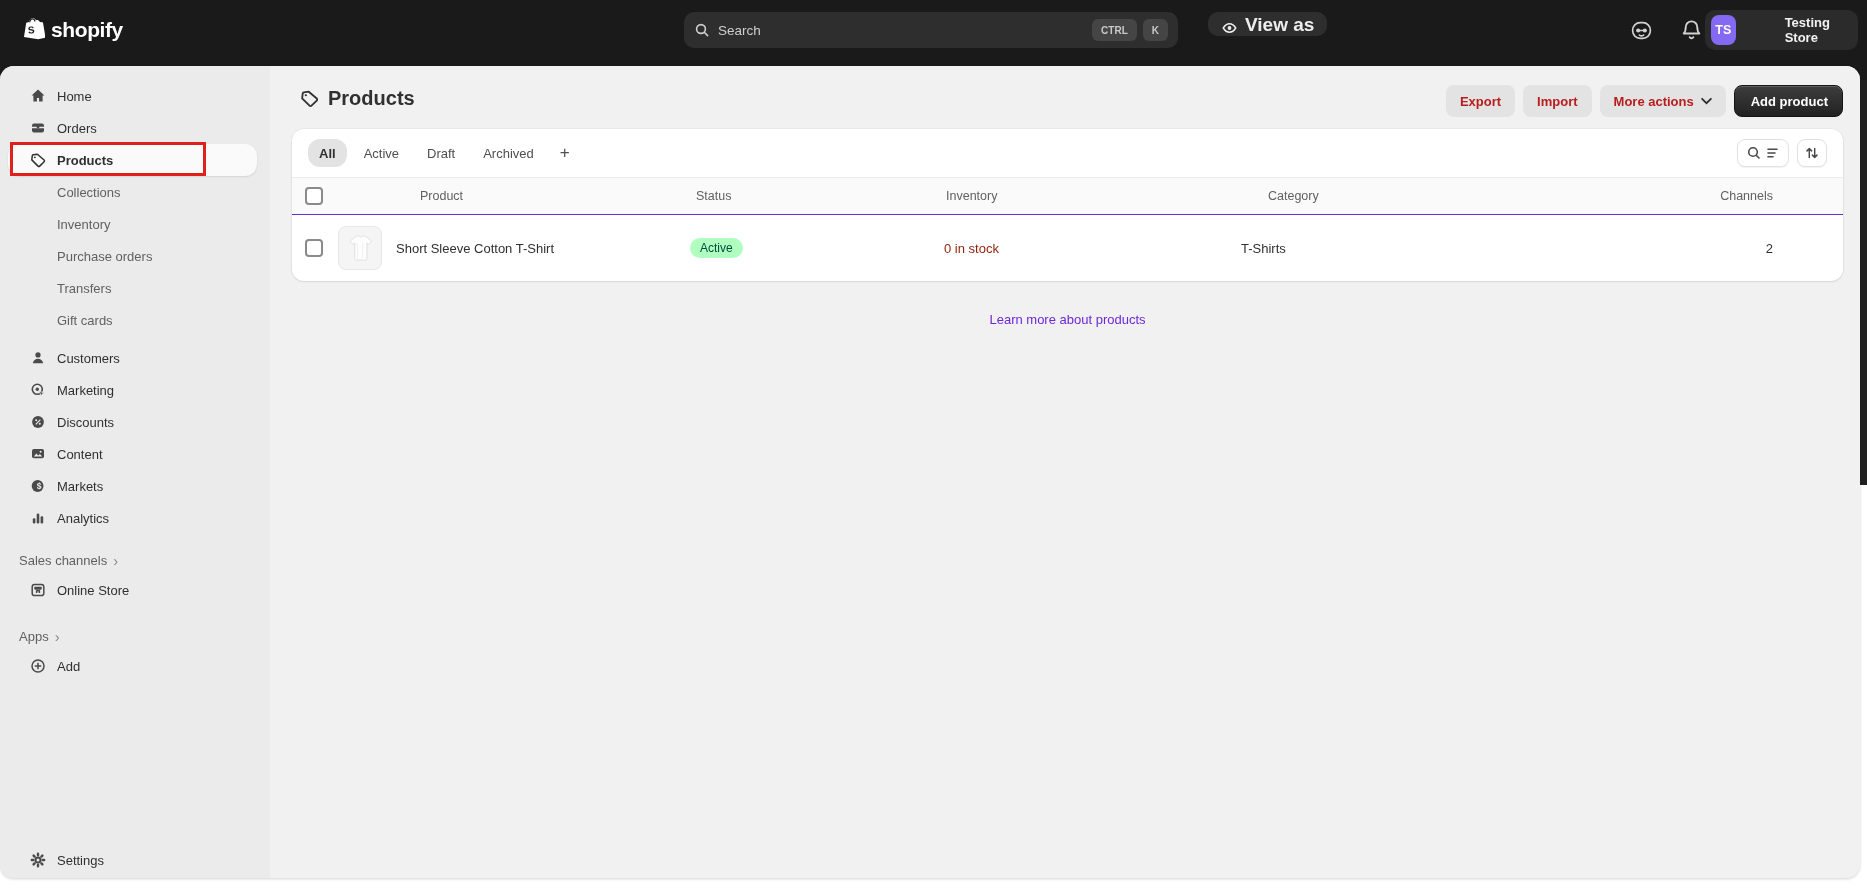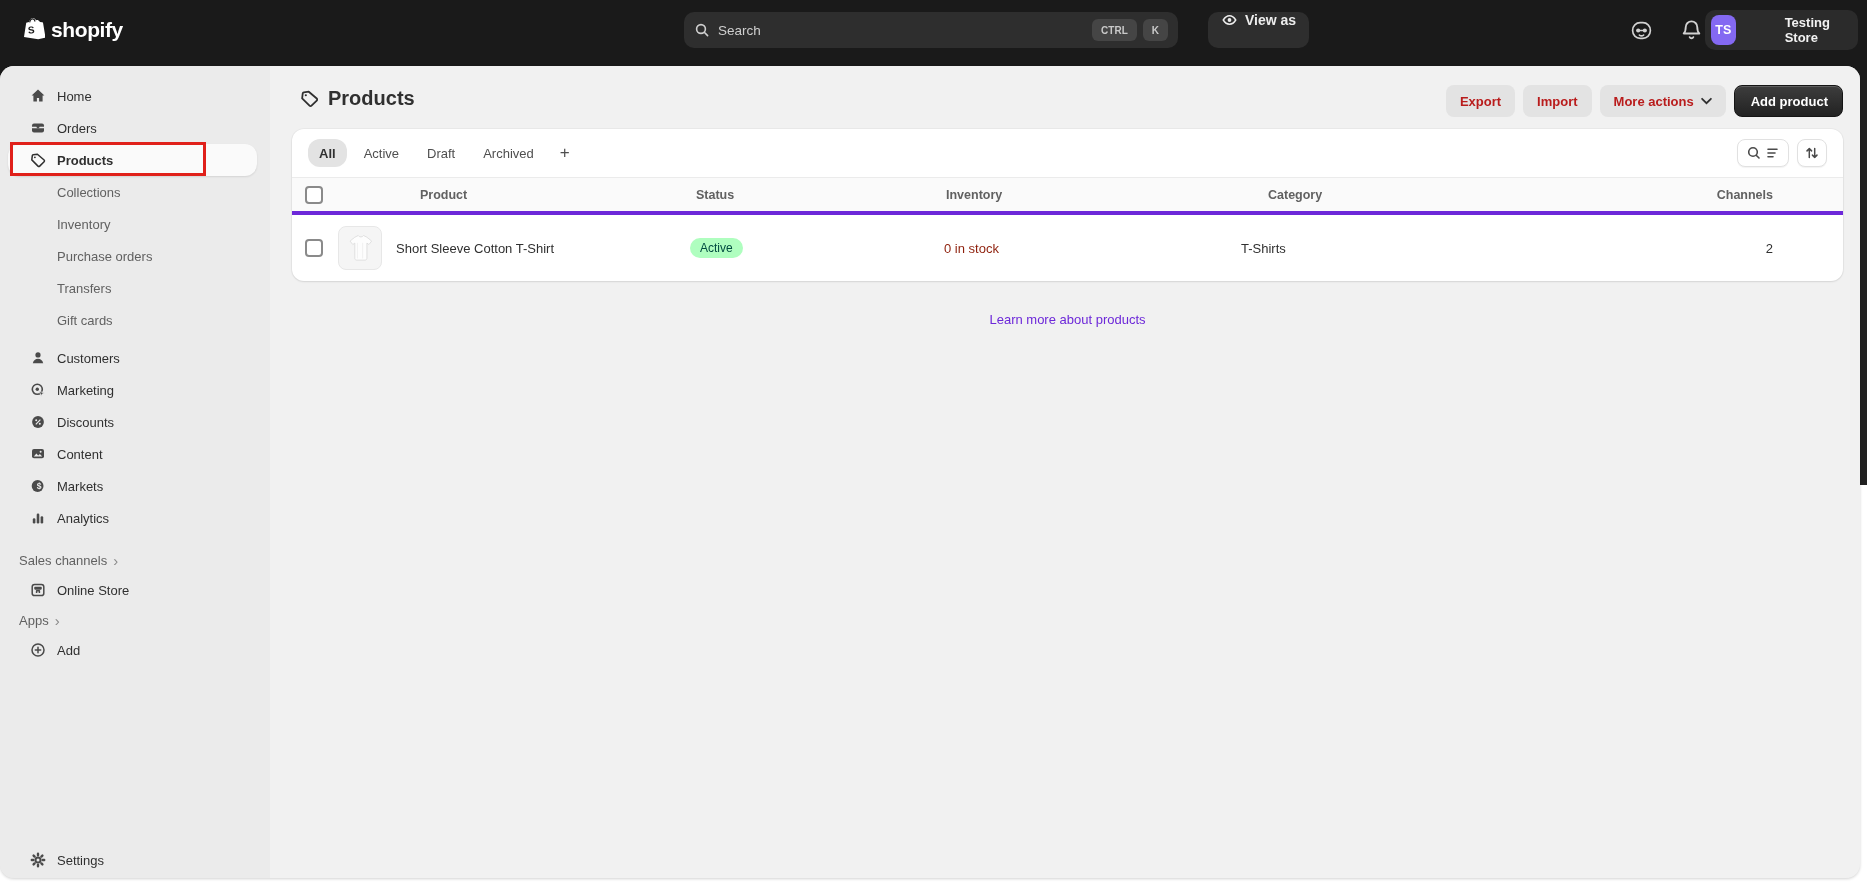--- a/index.html
+++ b/index.html
@@ -10,23 +10,23 @@
   
   .topbar { position:absolute; left:0; top:0; width:1867px; height:80px; background:#1a1a1a; }
   .logo { position:absolute; left:20px; top:12px; height:36px; display:flex; align-items:center; gap:6px; }
   .logo-word { color:#fff; font-size:21px; font-weight:700; letter-spacing:-0.4px; }
   .searchbar { position:absolute; left:684px; top:12px; width:494px; height:36px; background:#2e2e2e;
                border-radius:10px; display:flex; align-items:center; padding:0 10px; cursor:text; }
   .search-ph { margin-left:8px; color:#cfcfcf; font-size:13.5px; }
   .kbds { margin-left:auto; display:flex; }
   .kbd { height:22px; padding:0 9px; margin-left:6px; border-radius:6px; background:#454545;
          color:#c9c9c9; font-size:10px; font-weight:600; display:flex; align-items:center; }
-  .viewas { position:absolute; left:1208px; top:12px; height:36px; padding:0 13px; background:#2e2e2e;
-            border-radius:10px; display:flex; align-items:flex-start; gap:7px; color:#ededed;
-            font-size:14px; font-weight:600; cursor:pointer; }
+  .viewas { position:absolute; left:1208px; top:12px; height:24px; padding:0 13px; background:#2e2e2e;
+            border-radius:10px; display:flex; align-items:flex-end; gap:7px; color:#ededed;
+            font-size:19px; font-weight:600; cursor:pointer; }
   .tb-iconbtn { position:absolute; top:17px; width:26px; height:26px; display:flex; align-items:center;
                 justify-content:center; cursor:pointer; }
   .account { position:absolute; left:1705px; top:10px; height:40px; width:153px; background:#2b2b2b;
              border-radius:10px; display:flex; align-items:center; padding:0 6px; cursor:pointer;gap:41px; }
   .avatar { width:30px; height:30px; border-radius:8px; background:#8469f2; color:#fff; font-size:12.5px;
             font-weight:700; display:flex; align-items:center; justify-content:center; }
   .store-name { margin-left:8px; color:#f2f2f2; font-size:13px; font-weight:700; }
 
   
   .scroll-thumb { position:absolute; left:1860px; top:80px; width:7px; height:405px; background:#212121; }
@@ -41,21 +41,21 @@
   .nav-item { height:32px; display:flex; align-items:center; gap:11px; padding-left:29px;
               font-size:13px; font-weight:500; color:#303030; cursor:pointer; }
   .nav-item .nico { width:17px; display:flex; justify-content:center; }
   .nav-sub { height:32px; display:flex; align-items:center; padding-left:57px; font-size:13px;
              color:#616161; cursor:pointer; }
   .nav-item.selected { background:#fafafa; border-radius:12px; margin:0 13px 0 8px; padding-left:21px;
                        font-weight:600; box-shadow:0 1px 2px rgba(0,0,0,.10); }
   .gap6 { margin-top:6px; }
   .nav-section { height:28px; display:flex; align-items:center; gap:6px; padding-left:19px;
                  font-size:13px; color:#616161; cursor:pointer; }
-  .sec-sales { margin-top:12px; } .sec-apps { }
+  .sec-sales { margin-top:12px; } .sec-apps { margin-top:16px; }
   .chev { color:#8a8a8a; font-size:15px; line-height:1; }
   .settings-item { position:absolute; left:0; bottom:2px; width:100%; }
   .annotation-box { position:absolute; left:10px; top:76px; width:196px; height:34px;
                     border:3px solid #e0201a; z-index:5; pointer-events:none; }
 
   
   .main { position:absolute; left:270px; top:0; width:1590px; height:100%; background:#f1f1f1; }
   .title-row { position:absolute; left:30px; top:21px; display:flex; align-items:center; gap:9px; }
   .page-title { font-size:20px; font-weight:700; color:#303030; }
   .actions { position:absolute; top:19px; right:17px; display:flex; gap:8px; }
@@ -73,22 +73,22 @@
          border-radius:8px; font-size:13px; font-weight:500; color:#4f4f4f; cursor:pointer; }
   .tab.selected { background:#e3e3e3; color:#303030; font-weight:600;border-radius:12px; }
   .tab-add { width:28px; justify-content:center; font-size:17px; color:#4f4f4f; }
   .tab-icons { position:absolute; right:16px; top:10px; display:flex; gap:8px; }
   .icon-btn { height:28px; background:#fff; border:1px solid #e1e1e1; border-radius:8px;
               display:flex; align-items:center; justify-content:center;
               box-shadow:0 1px 1px rgba(0,0,0,.05); cursor:pointer; }
   .ib-search { width:52px; } .ib-sort { width:30px; }
 
   .grid { display:grid; grid-template-columns:44px 346px 250px 290px 350px 1fr; align-items:center; }
-  .thead { height:38px; background:#fafafa; border-top:1px solid #ebebeb; border-bottom:4px solid #6d28d9;
-           font-size:12.5px; font-weight:700; color:#616161; }
+  .thead { height:38px; background:#fafafa; border-top:1px solid #ebebeb; border-bottom:1px solid #6d28d9;
+           font-size:12.5px; font-weight:400; color:#616161; }
   .trow { height:66px; font-size:13px; color:#303030; border-radius:0 0 12px 12px; cursor:pointer; }
   .c1 { padding-left:13px; }
   .h-prod { padding-left:84px; } .h-stat { padding-left:14px; } .h-inv { padding-left:14px; }
   .h-cat { padding-left:46px; } .h-chan { text-align:right; padding-right:70px; }
   .cell-prod { display:flex; align-items:center; padding-left:2px; }
   .thumb { width:44px; height:44px; border-radius:8px; background:#f5f5f5; border:1px solid #e7e7e7;
            display:flex; align-items:center; justify-content:center; }
   .prod-title { margin-left:14px; font-weight:500; }
   .cell-stat { padding-left:8px; }
   .badge { display:inline-flex; align-items:center; height:20px; padding:0 10px; border-radius:10px;

